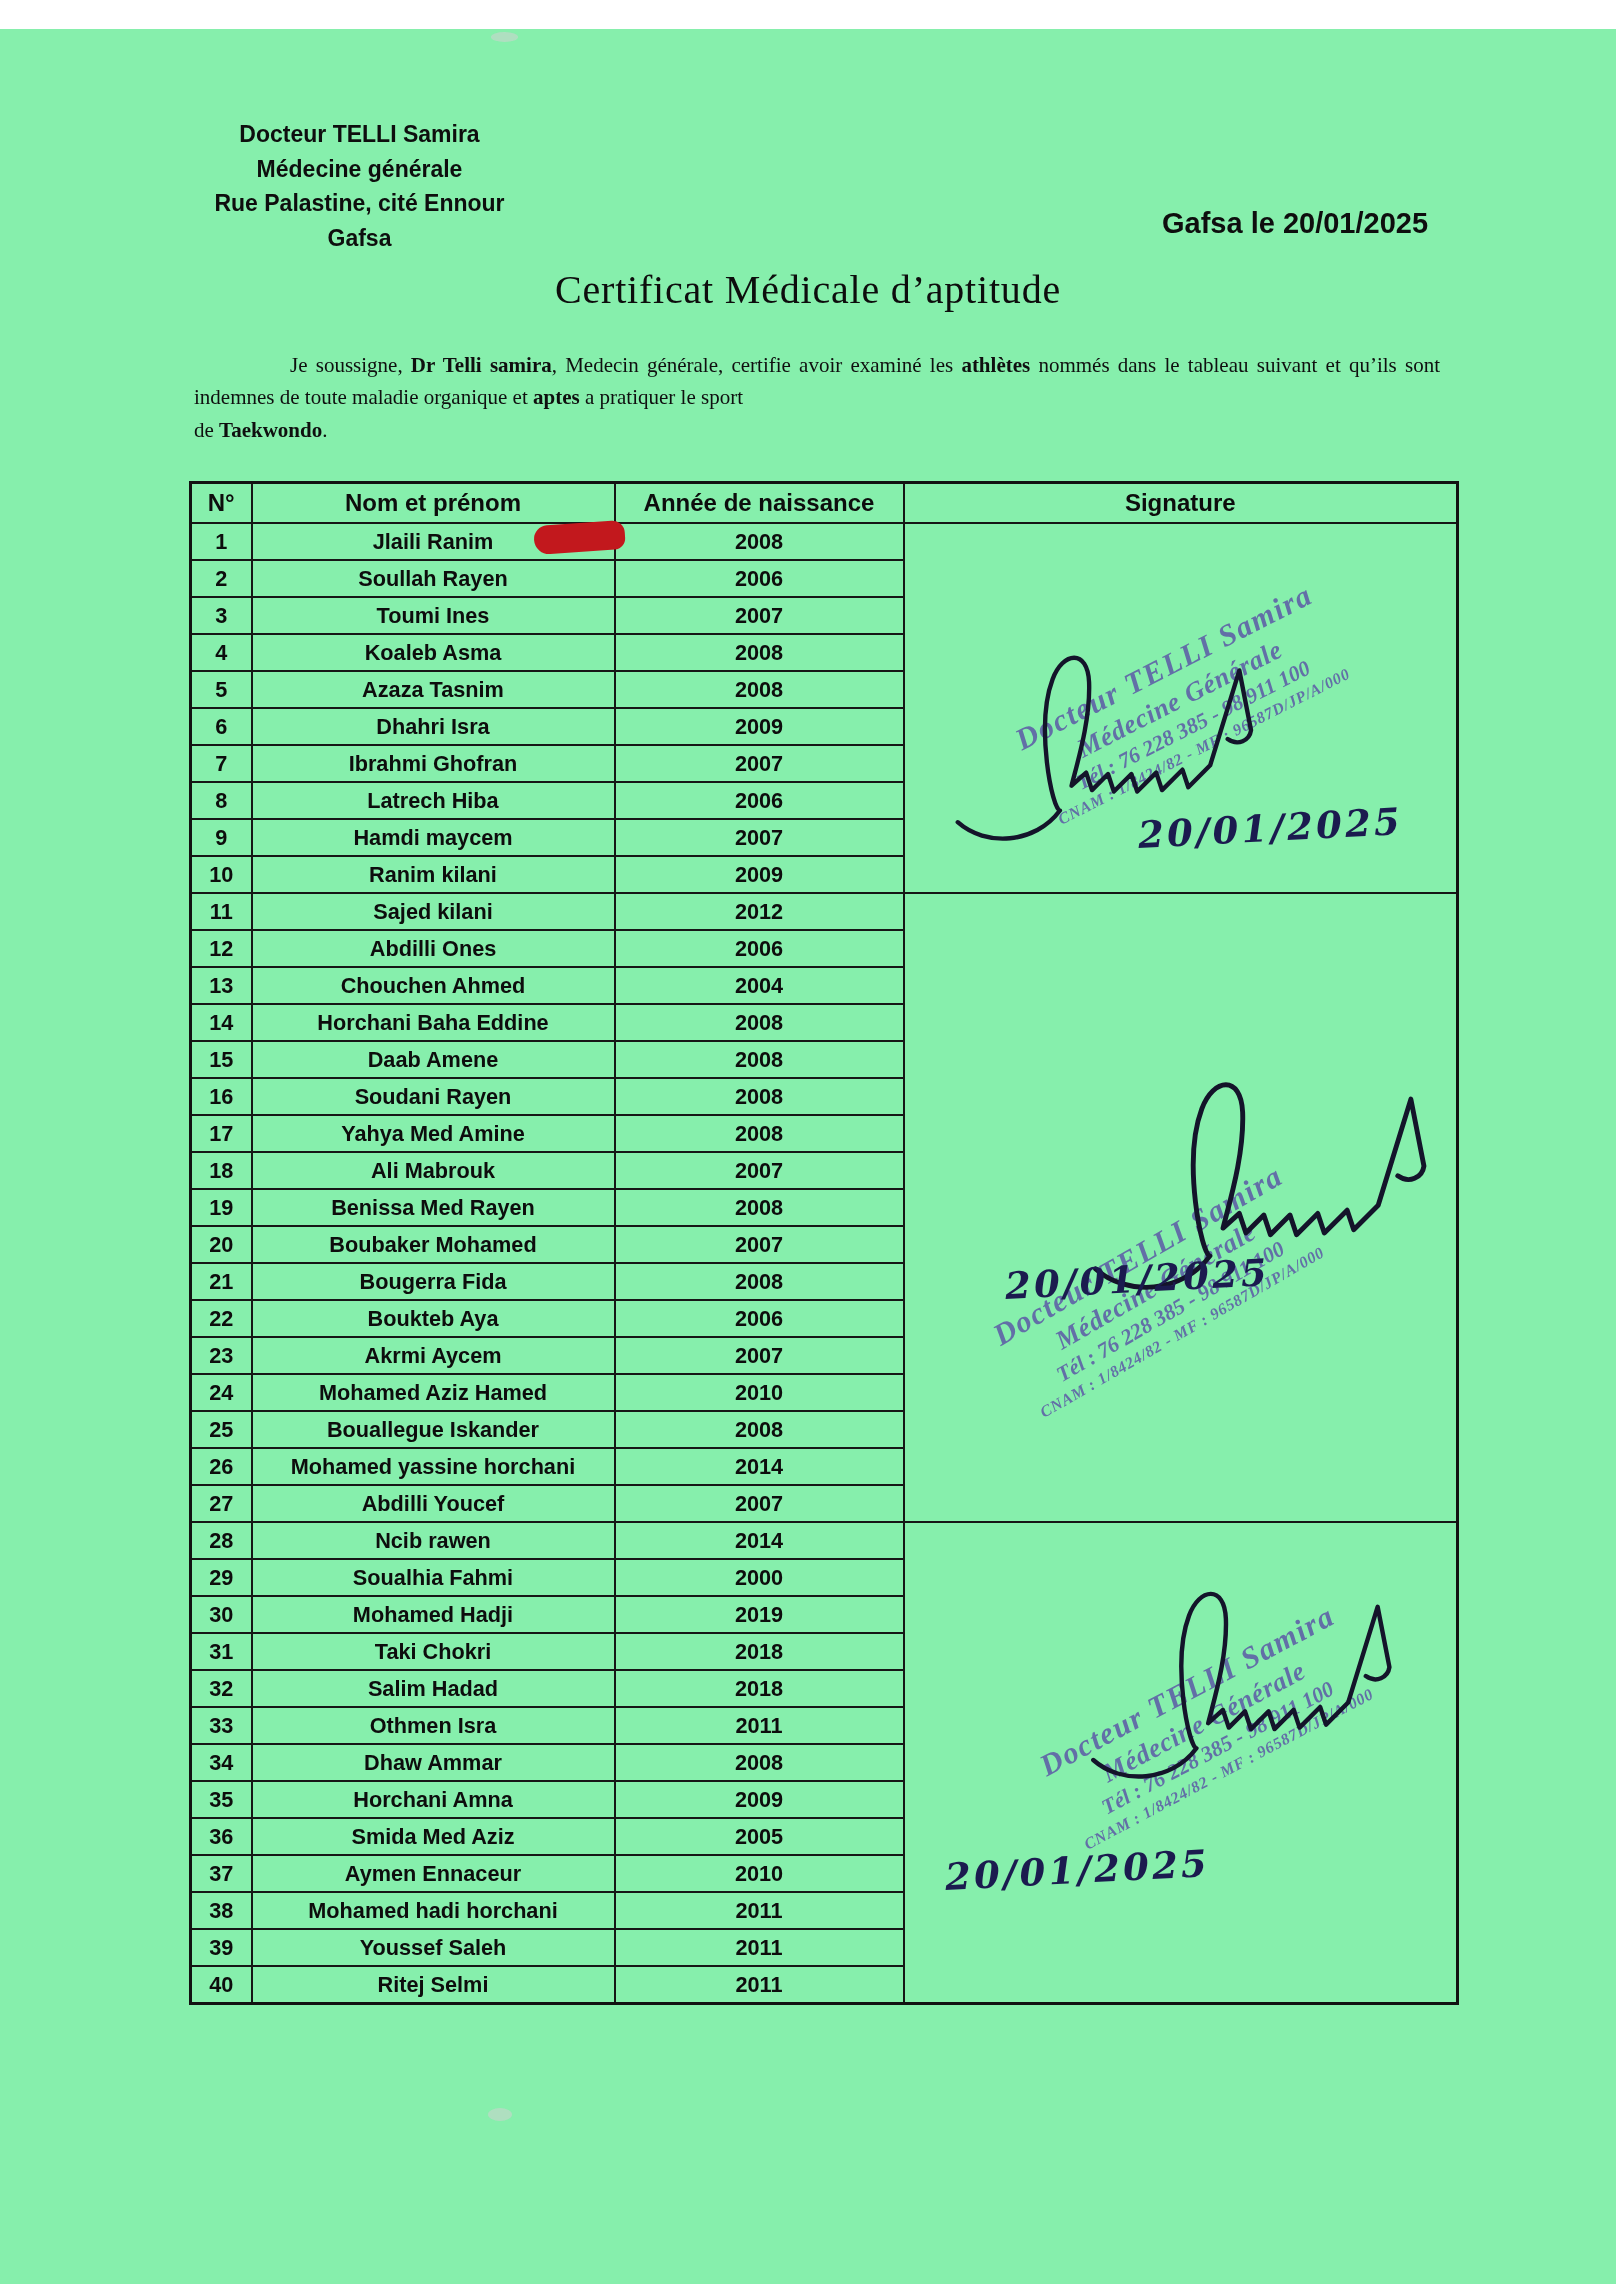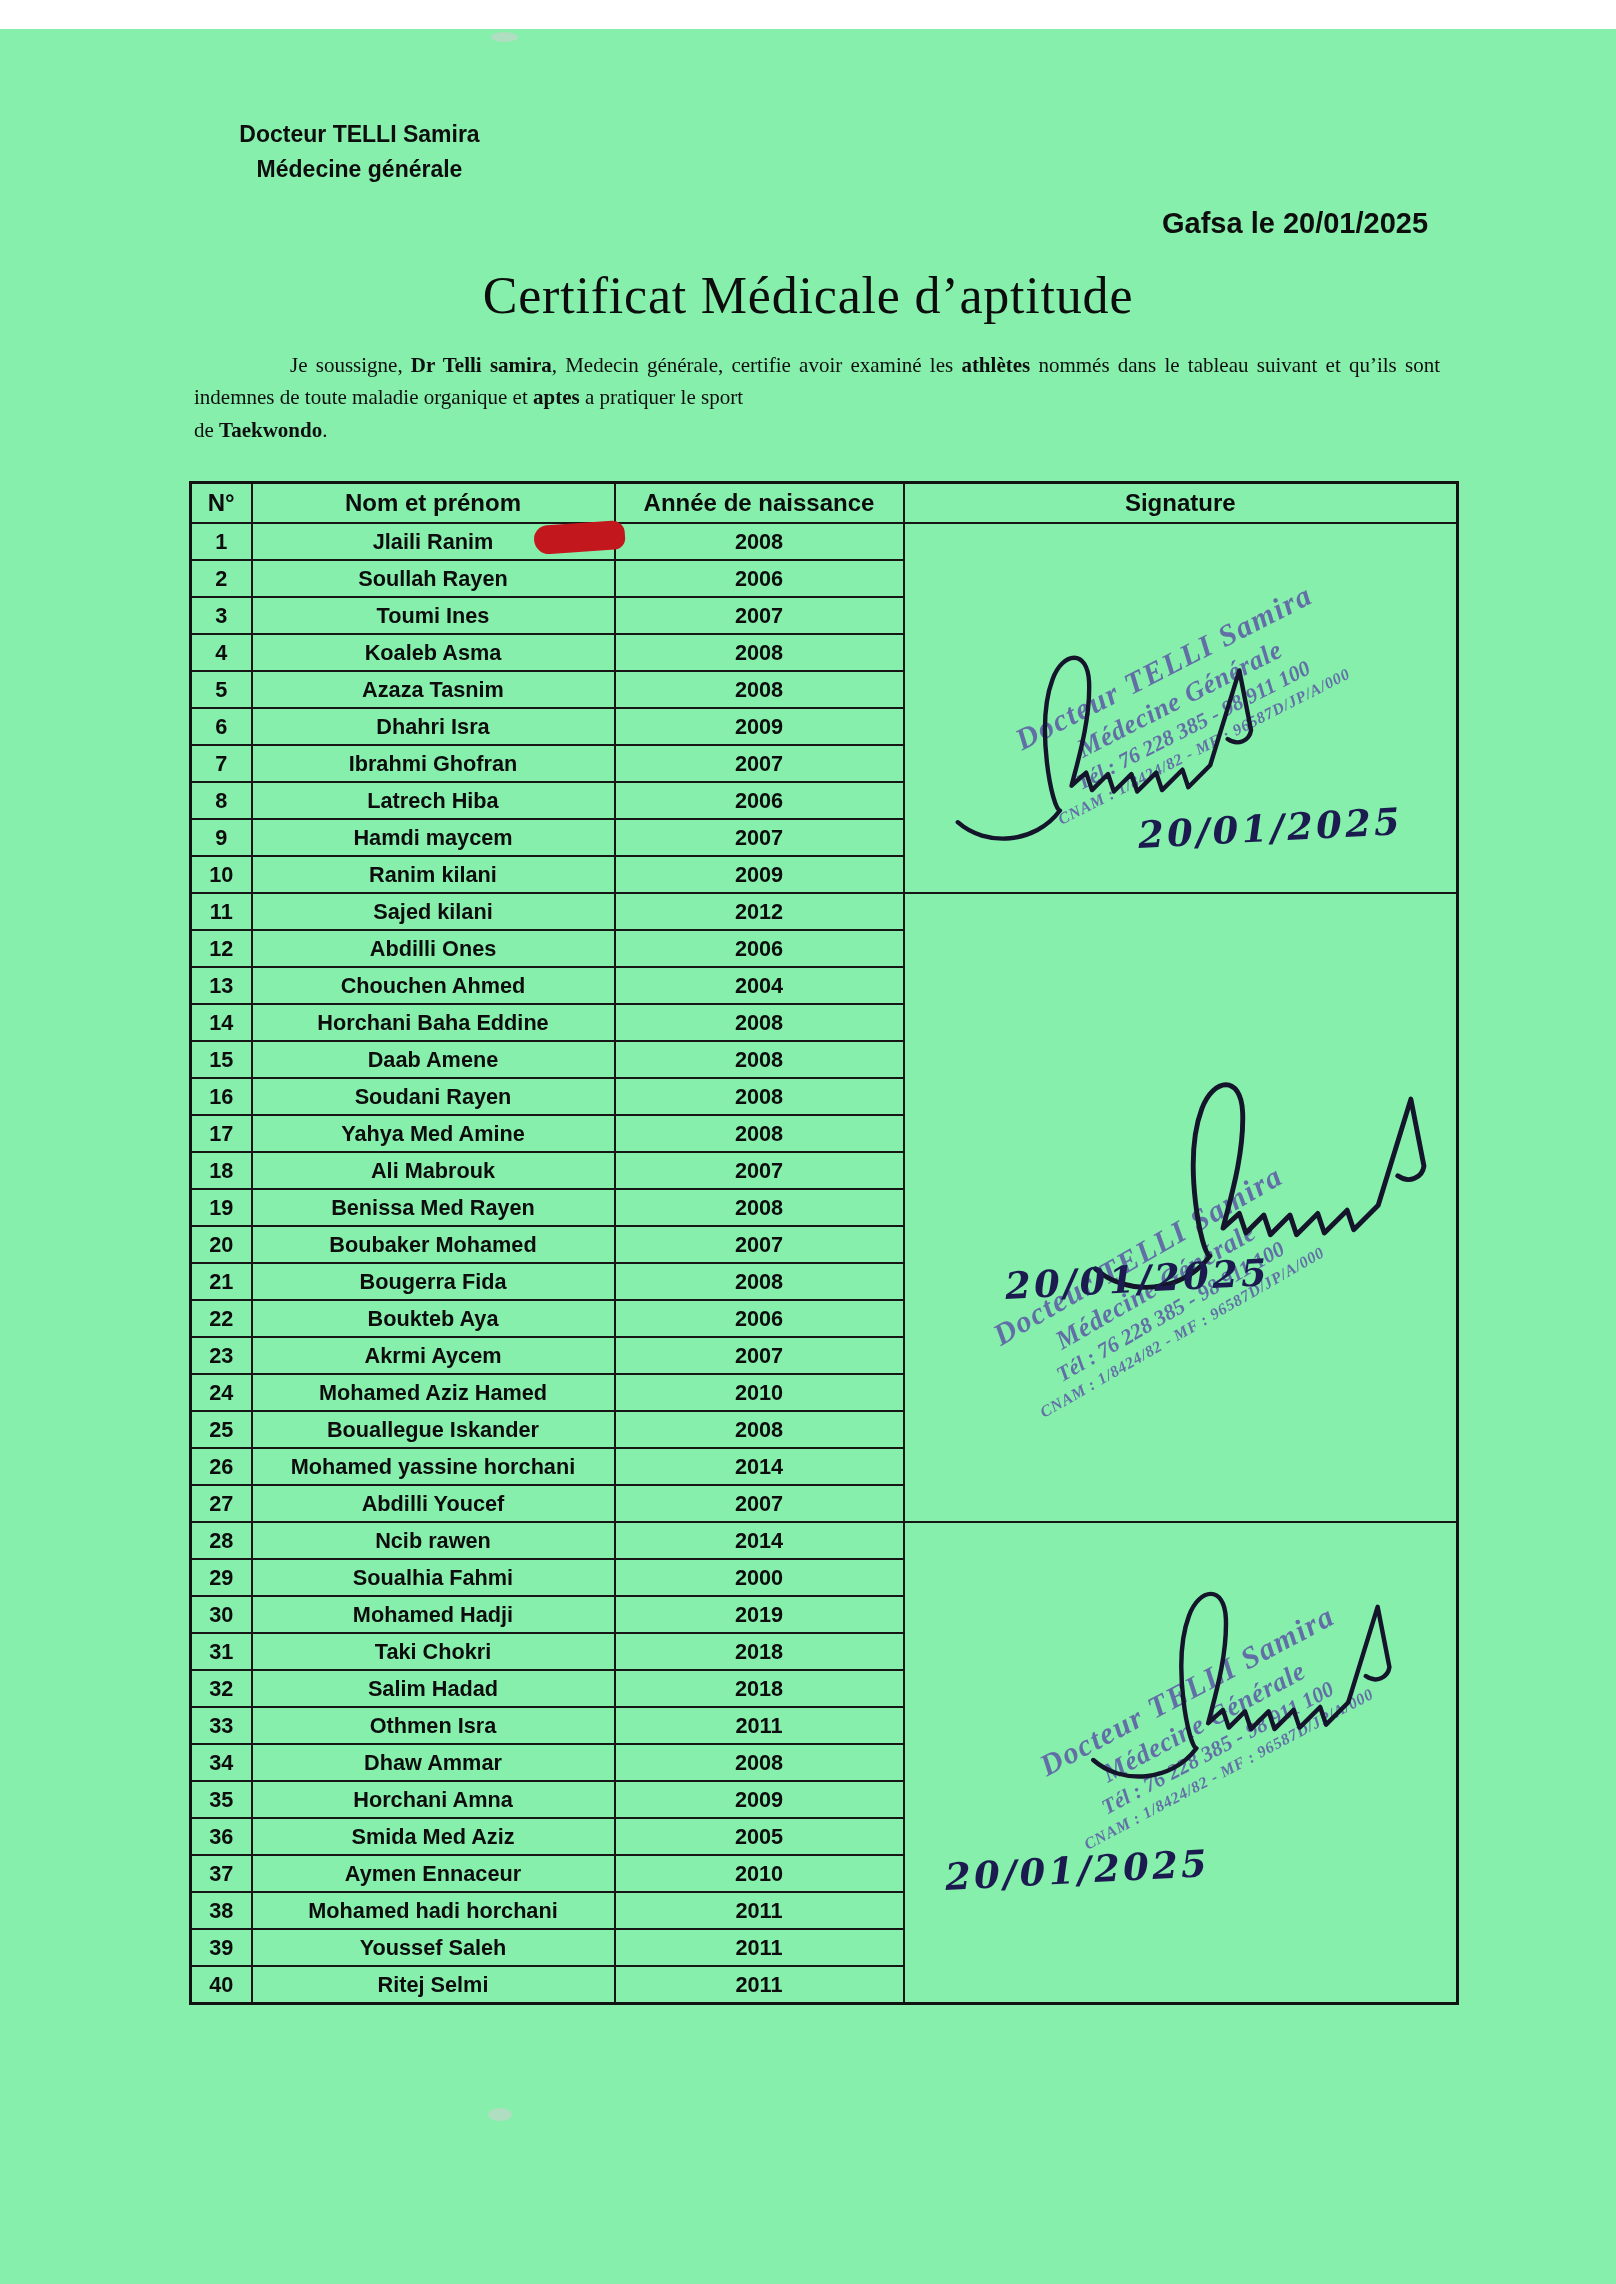--- a/index.html
+++ b/index.html
@@ -6,21 +6,21 @@
   .page{position:relative;width:1616px;height:2284px;background:#86efac;overflow:hidden;
         font-family:"Liberation Sans",sans-serif;color:#101010;margin-top:29px;}
 
   
   .doctor-block{position:absolute;left:191px;top:88px;width:337px;text-align:center;
                 font-weight:bold;font-size:23px;line-height:1.5;color:#0e0e0e;}
   .place-date{position:absolute;left:1162px;top:178px;font-weight:bold;font-size:29px;color:#0e0e0e;}
 
   
   .doc-title{position:absolute;left:0;top:237px;width:100%;text-align:center;
-             font-family:"Liberation Serif",serif;font-size:52px;color:#0d0d0d;letter-spacing:0.8px;}
+             font-family:"Liberation Serif",serif;font-size:40px;color:#0d0d0d;letter-spacing:0.8px;}
 
   
   .intro-wrap{position:absolute;left:194px;top:321px;width:1246px;
               font-family:"Liberation Serif",serif;font-size:21px;line-height:1.5;color:#0f0f0f;}
   .intro-text{text-align:justify;text-indent:96px;}
   .intro-center{margin-top:1.6px;}
   .intro-wrap .b{font-weight:bold;}
 
   
   .doc-table{position:absolute;left:189px;top:452px;border-collapse:collapse;table-layout:fixed;
@@ -71,20 +71,21 @@
 <body>
 
 <div class="page">
 
   <div class="smudge smudge-top"></div>
   <div class="smudge smudge-bottom"></div>
 
   <div class="doctor-block">
     <div>Docteur TELLI Samira</div>
     <div>Médecine générale</div>
+    <div>Rue Palastine, cité Ennour  Gafsa</div>
   </div>
 
   <div class="place-date">Gafsa le 20/01/2025</div>
 
   <div class="doc-title">Certificat Médicale d’aptitude</div>
 
   <div class="intro-wrap">
     <div class="intro-text"><span>Je soussigne, </span><span class="b">Dr Telli samira</span><span>, Medecin générale, certifie avoir examiné les </span><span class="b">athlètes</span><span>  nommés dans le tableau suivant et qu’ils sont indemnes de toute maladie organique et </span><span class="b">aptes</span><span> a pratiquer le sport</span></div>
     <div class="intro-center"><span>de </span><span class="b">Taekwondo</span><span>.</span></div>
   </div>

